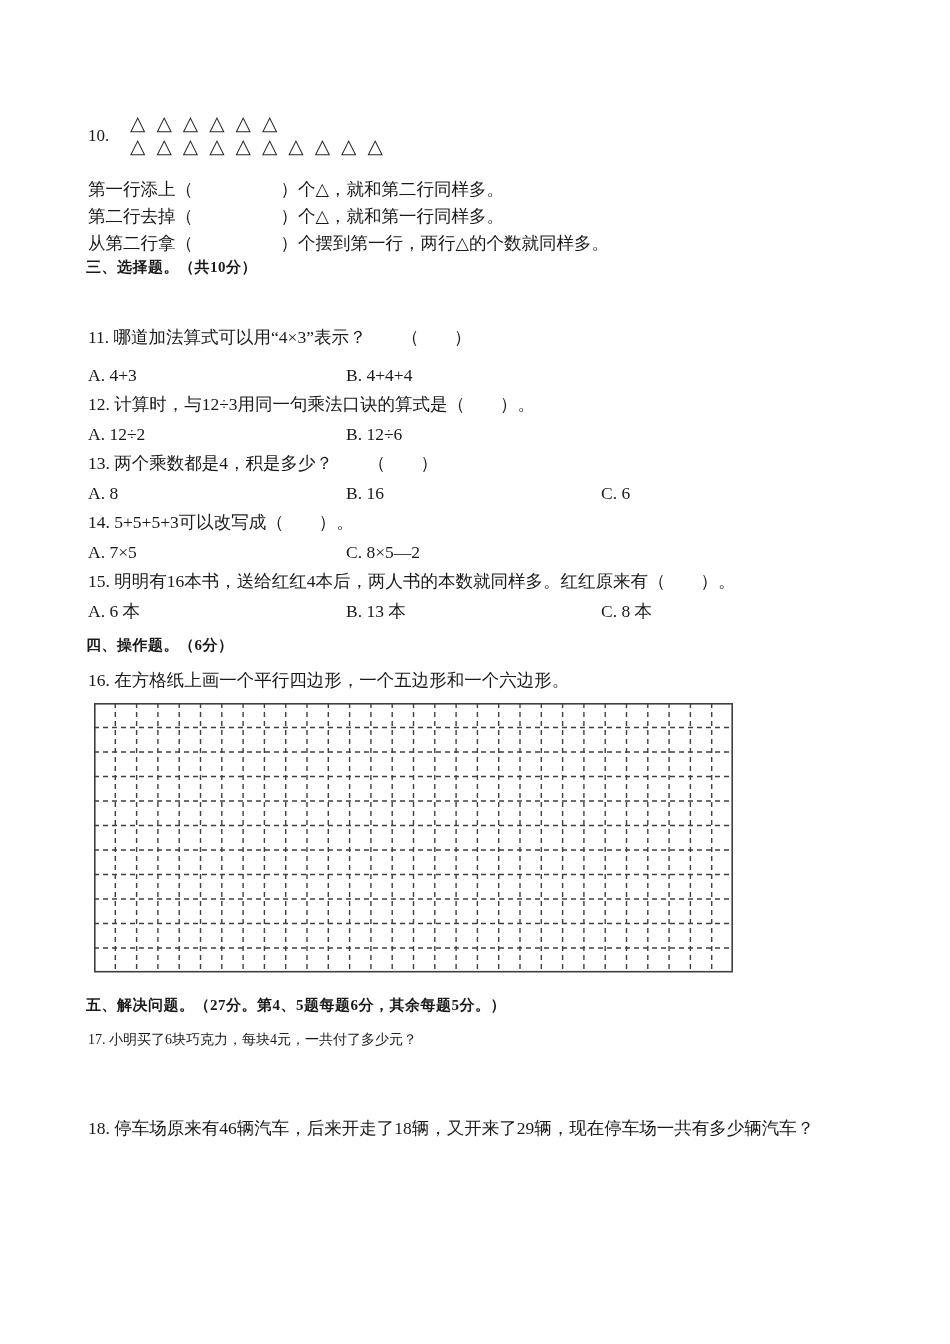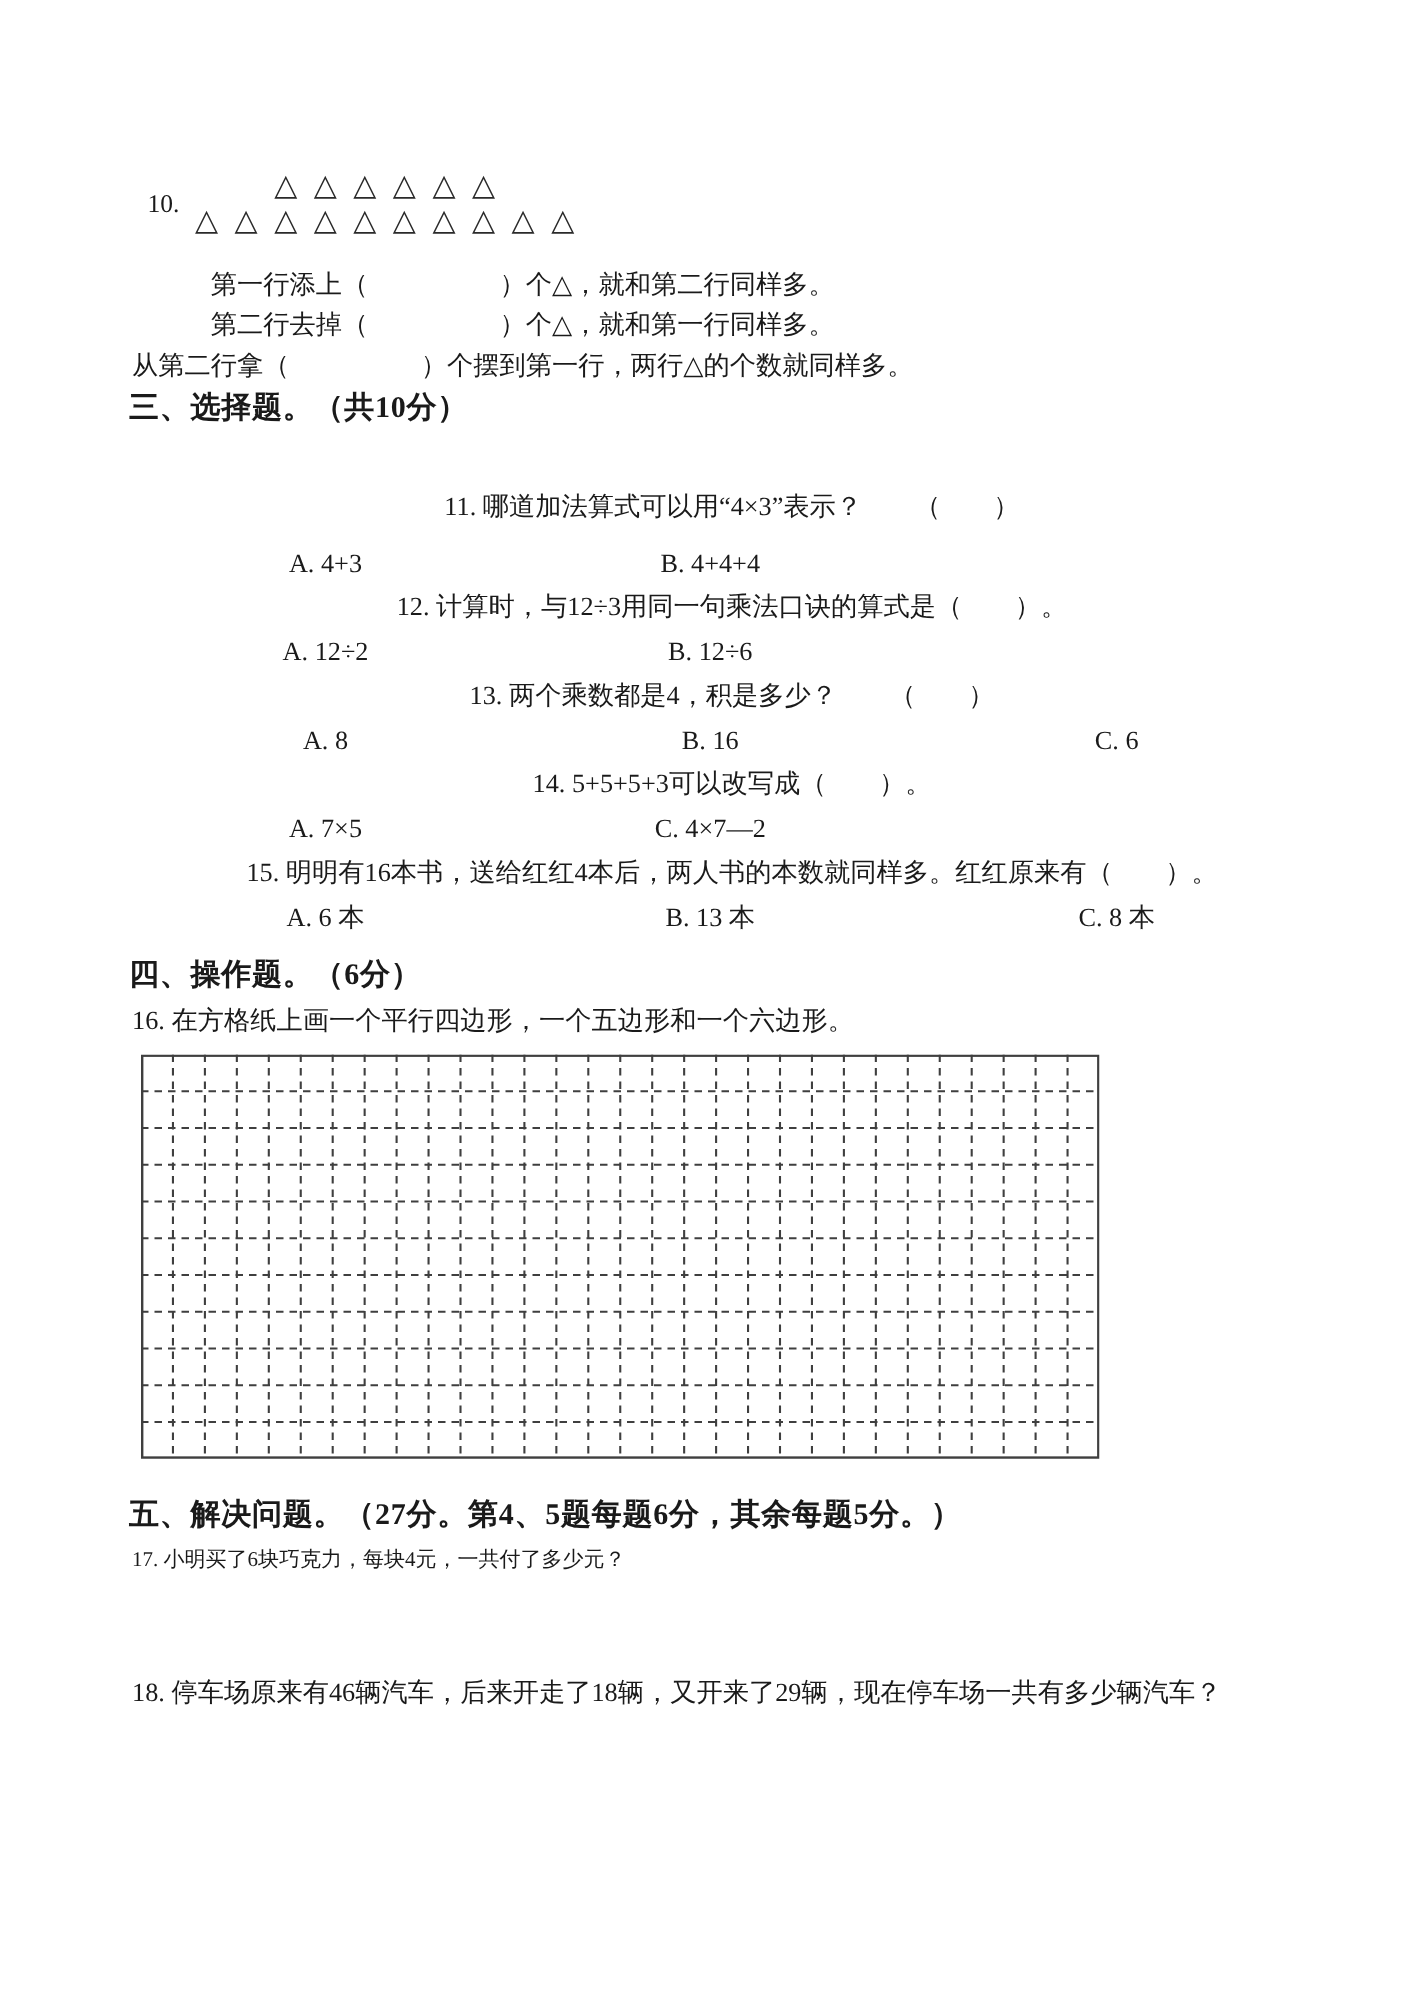--- a/index.html
+++ b/index.html
@@ -9,21 +9,21 @@
   }
   .page {
     position: relative;
     width: 950px;
     height: 1344px;
     background: #ffffff;
     color: #1a1a1a;
     overflow: hidden;
     margin: 0 auto;
   }
-  .abs { position: absolute; text-align: center; }
+  .abs { position: absolute; }
 
   
   .q10-block { top: 112px; left: 88px; display: flex; align-items: flex-start; }
   .q10-num {
     font-size: 17px;
     margin-top: 14px;
     width: 42px;
   }
   .tri-rows {
     font-family: "DejaVu Sans", sans-serif;
@@ -35,21 +35,21 @@
   }
   .tri-rows .tri-row { height: 23px; }
 
   .q10-lines {
     top: 176px; left: 88px;
     font-size: 17.5px;
     line-height: 27px;
   }
 
   .sec-heading {
-    font-size: 20px;
+    font-size: 15px;
     font-weight: bold;
     letter-spacing: 0.5px;
     white-space: nowrap;
   }
   .h-choice  { top: 258px; left: 86px; }
   .h-operate { top: 636px; left: 86px; }
   .h-solve   { top: 996px; left: 86px; }
 
   .choice-list {
     top: 294px; left: 88px; width: 800px;
@@ -112,21 +112,21 @@
       <div class="opts">
         <span>A.  8</span>
         <span>B.  16</span>
         <span>C.  6</span>
       </div>
     </div>
     <div class="choice-q">
       <div class="stem">14. 5+5+5+3可以改写成（　　）。</div>
       <div class="opts">
         <span>A.  7×5</span>
-        <span>C.  4×7—2</span>
+        <span>C.  8×5—2</span>
       </div>
     </div>
     <div class="choice-q">
       <div class="stem">15. 明明有16本书，送给红红4本后，两人书的本数就同样多。红红原来有（　　）。</div>
       <div class="opts">
         <span>A. 6 本</span>
         <span>B. 13 本</span>
         <span>C. 8 本</span>
       </div>
     </div>

